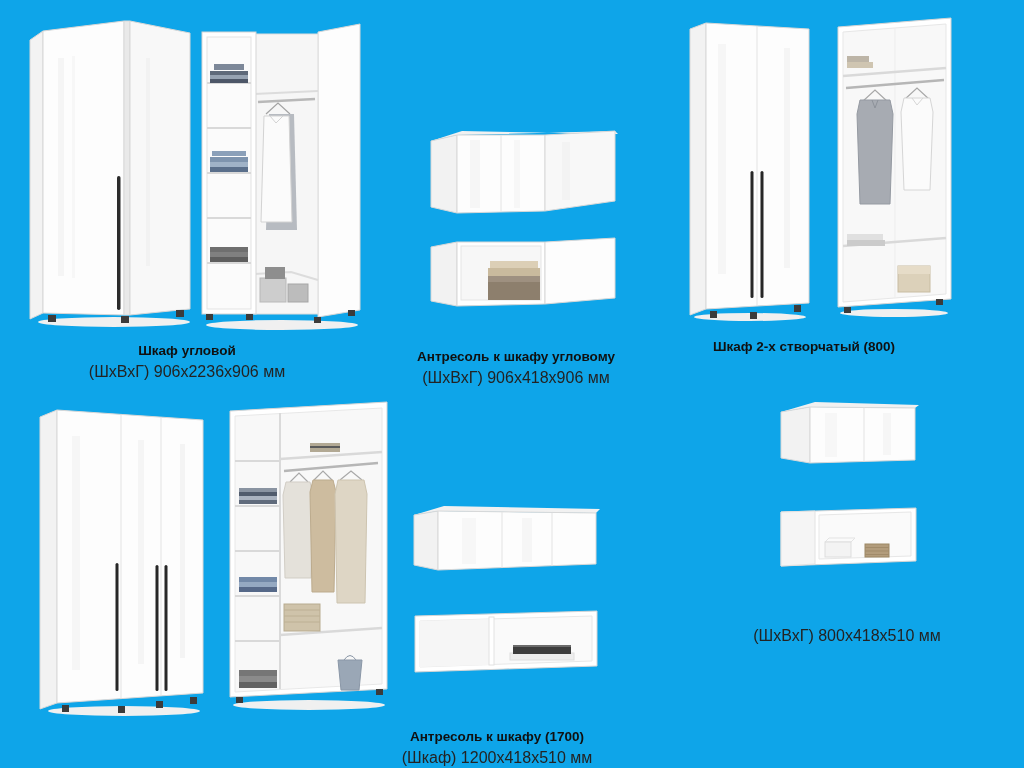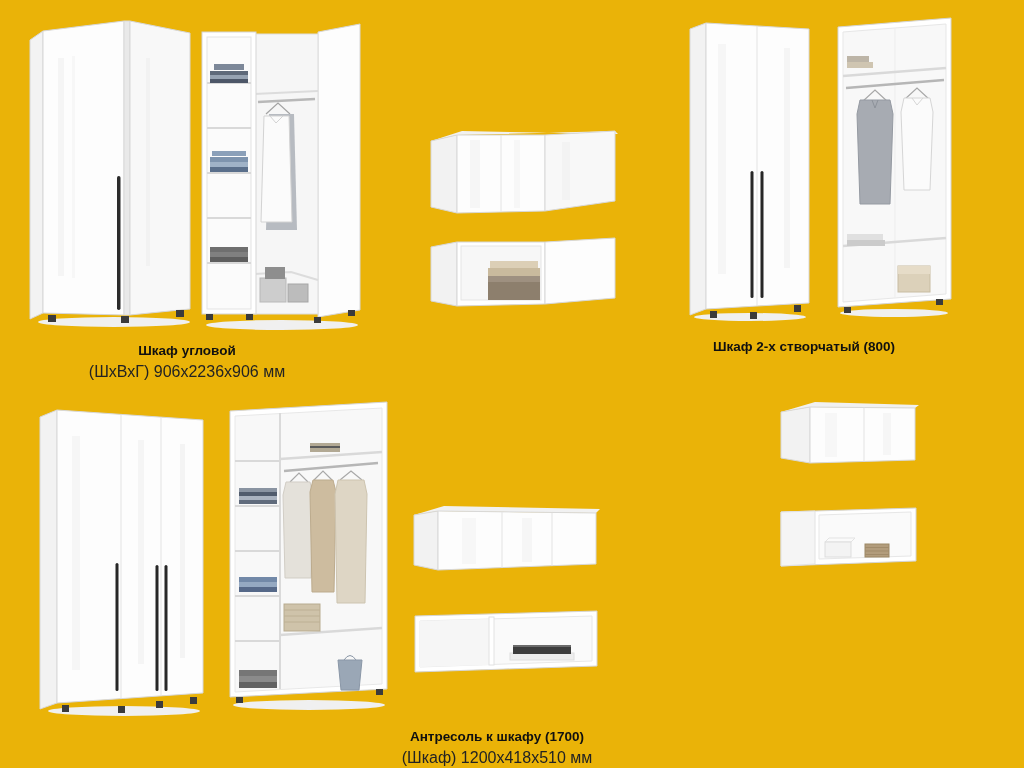--- a/index.html
+++ b/index.html
@@ -1,17 +1,17 @@
 <!DOCTYPE html>
 <html lang="ru"><head>
 <meta charset="utf-8">
 <style>
   html,body{margin:0;padding:0;background:#ffffff;}
   .canvas{
-    position:relative;width:1024px;height:768px;background:#eab308;overflow:hidden;
+    position:relative;width:1024px;height:768px;background:#0ea5e9;overflow:hidden;
     font-family:"Liberation Sans", sans-serif;
   }
   .fig{position:absolute;}
   .fig svg{display:block;width:100%;height:100%;}
   .plabel{position:absolute;text-align:center;color:#101010;}
   .pname{font-weight:700;font-size:13.5px;line-height:1.25;}
   .pdims{font-size:16px;line-height:1.3;color:#232323;margin-top:2px;}
 </style>
 </head>
 <body>
@@ -101,20 +101,24 @@
       <polygon points="29,8 117,8 117,70 29,72" fill="#ffffff" stroke="#d6d6d6"></polygon>
       <rect x="33" y="12" width="80" height="54" fill="#f7f7f7" stroke="#e5e5e5"></rect>
       <rect x="62" y="27" width="48" height="7" fill="#dccfb6"></rect>
       <rect x="60" y="34" width="52" height="8" fill="#c9ba9d"></rect>
       <rect x="60" y="42" width="52" height="24" fill="#8d7f6d"></rect>
       <rect x="60" y="42" width="52" height="6" fill="#9e9080"></rect>
       <polygon points="117,8 187,4 187,64 117,70" fill="#fdfdfd" stroke="#d8d8d8"></polygon>
     </svg>
   </div>
 
+  <div class="plabel" style="left:366px;top:349px;width:300px">
+    <div class="pname">Антресоль к шкафу угловому</div>
+    <div class="pdims">(ШхВхГ) 906х418х906 мм</div>
+  </div>
 
   <div class="fig" style="left:688px;top:14px;width:124px;height:312px">
     <svg viewBox="0 0 124 312">
       <ellipse cx="62" cy="303" rx="56" ry="4" fill="#f0f0f0"></ellipse>
       <polygon points="2,15 18,9 18,295 2,301" fill="#f2f2f2" stroke="#d8d8d8"></polygon>
       <polygon points="18,9 121,15 121,289 18,295" fill="#fdfdfd" stroke="#d8d8d8"></polygon>
       <rect x="30" y="30" width="8" height="230" fill="#f6f6f6"></rect>
       <rect x="96" y="34" width="6" height="220" fill="#f5f5f5"></rect>
       <line x1="69" y1="12" x2="69" y2="292" stroke="#e3e3e3"></line>
       <rect x="62.5" y="157" width="3" height="127" rx="1.5" fill="#272727"></rect>
@@ -275,15 +279,16 @@
       <rect x="86" y="42" width="24" height="13" fill="#b29c7c" stroke="#9c8765"></rect>
       <g stroke="#a18b6a">
           <line x1="86" y1="45.5" x2="110" y2="45.5"></line>
           <line x1="86" y1="49" x2="110" y2="49"></line>
           <line x1="86" y1="52.5" x2="110" y2="52.5"></line>
         </g>
     </svg>
   </div>
 
   <div class="plabel" style="left:707px;top:624px;width:280px">
+    <div class="pdims">(ШхВхГ) 800х418х510 мм</div>
   </div>
 
 </div>
 
 </body></html>

